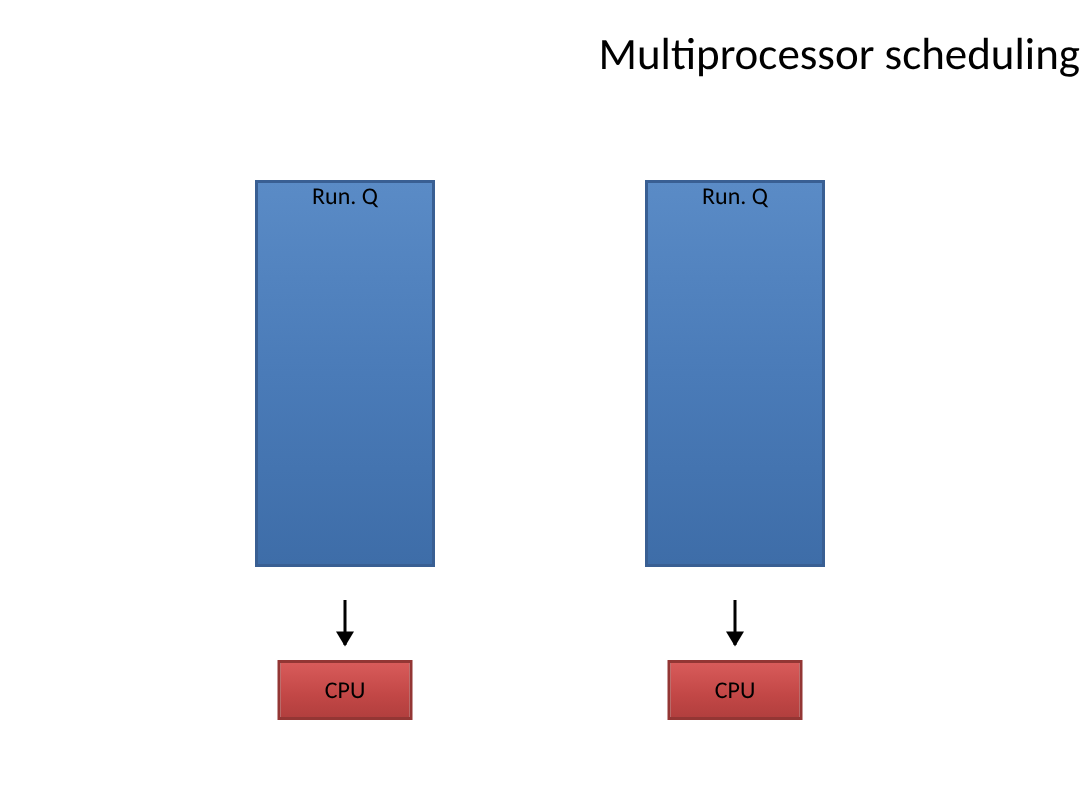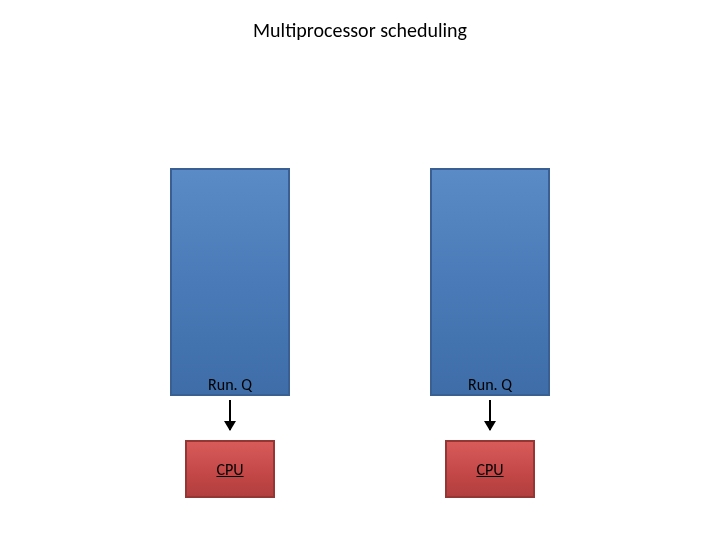--- a/index.html
+++ b/index.html
@@ -10,52 +10,50 @@
     background: #ffffff;
     font-family: Calibri, Arial, sans-serif;
     position: relative;
     overflow: hidden;
   }
   .title {
     position: absolute;
     top: 18px;
     left: 0;
     right: 0;
-    text-align: center;
-    font-size: 20px;
+    text-align: right;
+    font-size: 30px;
     color: #000;
     line-height: 1.25;
   }
   .runq {
     position: absolute;
     width: 120px;
-    height: 228px;
+    height: 258px;
     background: linear-gradient(to bottom, #5a8bc6 0%, #4a7bb8 50%, #3e6da8 100%);
     border: 2px solid #395f93;
     box-sizing: border-box;
     display: flex;
-    align-items: flex-end;
+    align-items: flex-start;
     justify-content: center;
-    margin-top: 48px;
   }
   .runq span {
     color: #000;
     font-size: 16px;
   }
   .cpu {
     position: absolute;
     width: 90px;
-    height: 58px;
+    height: 40px;
     background: linear-gradient(to bottom, #d85b5a 0%, #c24746 60%, #b23f3e 100%);
     border: 2px solid #933634;
     box-sizing: border-box;
     display: flex;
     align-items: center;
     justify-content: center;
-    text-decoration: underline;
   }
   .cpu span {
     color: #000;
     font-size: 16px;
   }
   .arrow {
     position: absolute;
     width: 2px;
     background: #000;
   }

